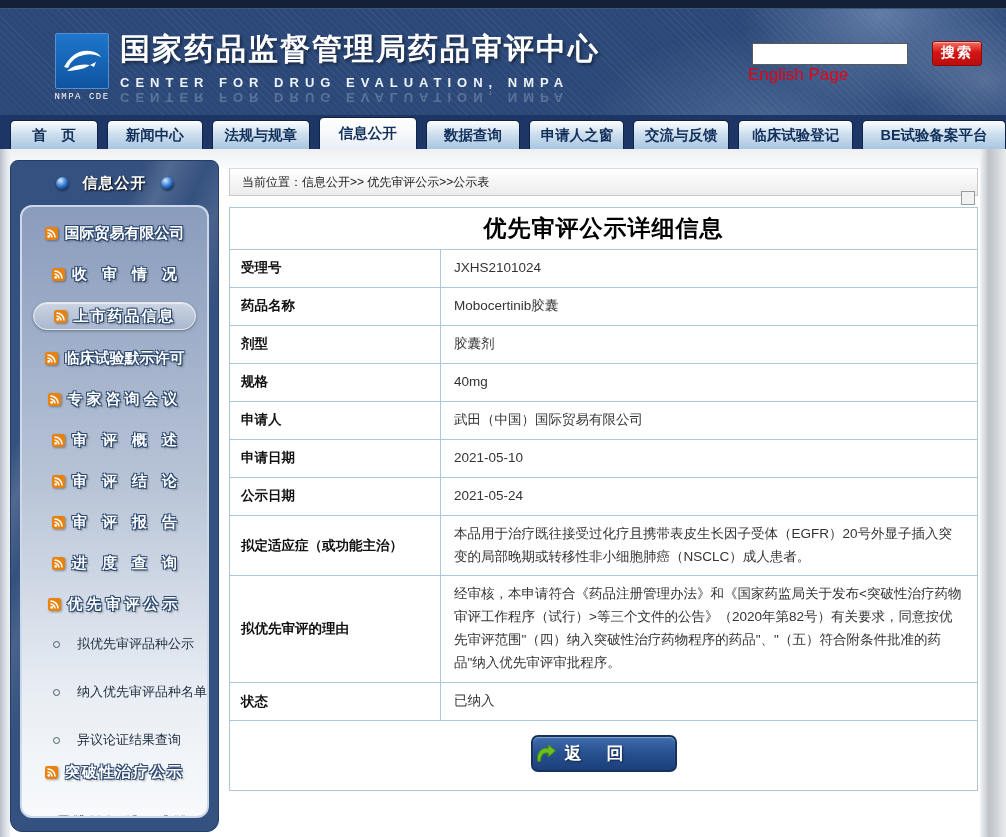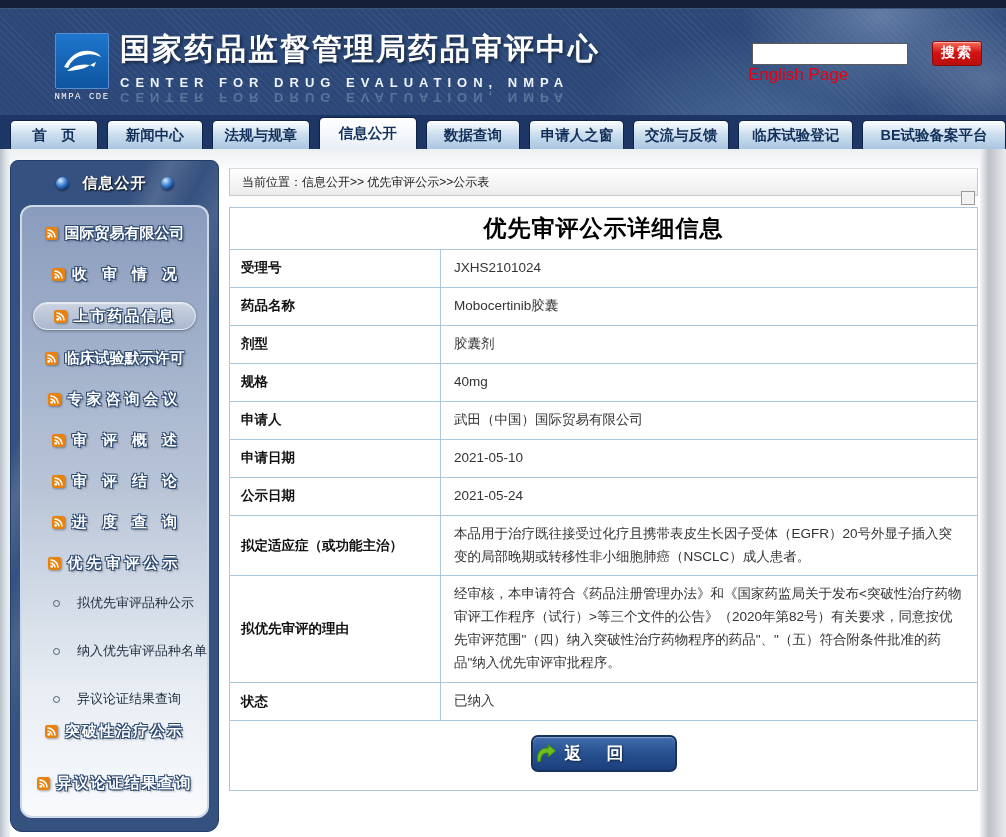--- a/index.html
+++ b/index.html
@@ -231,20 +231,29 @@
       <div class="menu-item">
         <svg class="rss-icon" viewBox="0 0 16 16">
             <rect width="16" height="16" rx="3" fill="#e8820e"></rect>
             <circle cx="4.6" cy="11.6" r="1.7" fill="#fff"></circle>
             <path d="M3 7.4 a5.6 5.6 0 0 1 5.6 5.6" stroke="#fff" stroke-width="1.9" fill="none"></path>
             <path d="M3 3.6 a9.4 9.4 0 0 1 9.4 9.4" stroke="#fff" stroke-width="1.9" fill="none"></path>
           </svg>
         <span>审　评　结　论</span>
       </div>
 
+      <div class="menu-item">
+        <svg class="rss-icon" viewBox="0 0 16 16">
+            <rect width="16" height="16" rx="3" fill="#e8820e"></rect>
+            <circle cx="4.6" cy="11.6" r="1.7" fill="#fff"></circle>
+            <path d="M3 7.4 a5.6 5.6 0 0 1 5.6 5.6" stroke="#fff" stroke-width="1.9" fill="none"></path>
+            <path d="M3 3.6 a9.4 9.4 0 0 1 9.4 9.4" stroke="#fff" stroke-width="1.9" fill="none"></path>
+          </svg>
+        <span>审　评　报　告</span>
+      </div>
 
       <div class="menu-item">
         <svg class="rss-icon" viewBox="0 0 16 16">
             <rect width="16" height="16" rx="3" fill="#e8820e"></rect>
             <circle cx="4.6" cy="11.6" r="1.7" fill="#fff"></circle>
             <path d="M3 7.4 a5.6 5.6 0 0 1 5.6 5.6" stroke="#fff" stroke-width="1.9" fill="none"></path>
             <path d="M3 3.6 a9.4 9.4 0 0 1 9.4 9.4" stroke="#fff" stroke-width="1.9" fill="none"></path>
           </svg>
         <span>进　度　查　询</span>
       </div>

